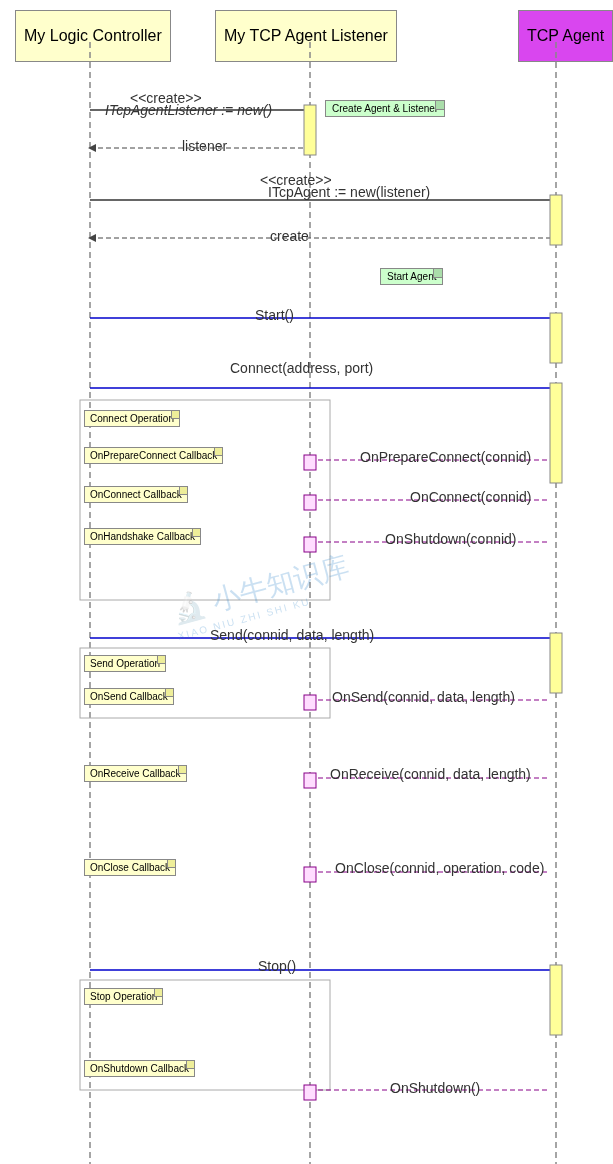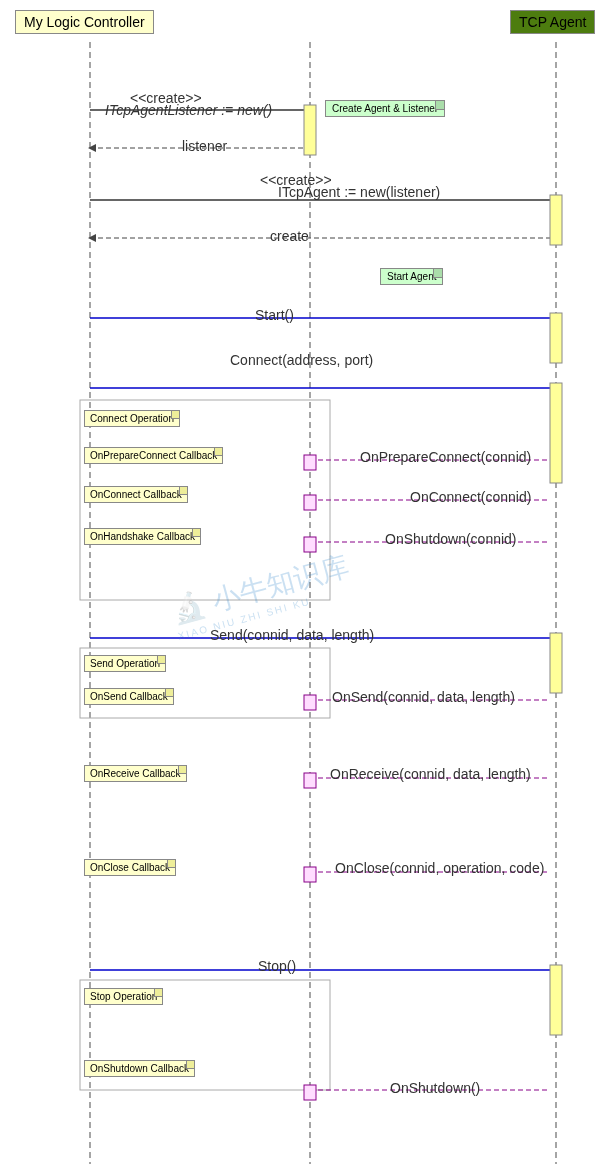--- a/index.html
+++ b/index.html
@@ -19,28 +19,29 @@
       height: 1164px;
       background: #fff;
     }
 
     
     .actor-box {
       position: absolute;
       top: 10px;
       border: 1px solid #888;
       background: #ffffcc;
-      padding: 3px 8px;
-      font-size: 14px;
+      padding: 16px 8px;
+      font-size: 16px;
       white-space: nowrap;
     }
 
     .actor-box.tcp-agent {
-      background: #4d7c0f;
+      background: #d946ef;
       border-color: #888;
+      margin-left: 8px;
     }
 
     
     .msg-label {
       position: absolute;
       font-size: 14px;
       color: #333;
       white-space: nowrap;
     }
 
@@ -102,20 +103,23 @@
     }
   </style>
 </head>
 <body>
 
 <div class="diagram-container">
 
   <div class="actor-box" style="left:15px;">
     <span>My Logic Controller</span>
   </div>
+  <div class="actor-box" style="left:215px;">
+    <span>My TCP Agent Listener</span>
+  </div>
   <div class="actor-box tcp-agent" style="left:510px;">
     <span>TCP Agent</span>
   </div>
 
   <svg class="arrows">
 
     <line x1="90" y1="42" x2="90" y2="1164" stroke="#888" stroke-width="1.5" stroke-dasharray="6,4"></line>
     <line x1="310" y1="42" x2="310" y2="1164" stroke="#888" stroke-width="1.5" stroke-dasharray="6,4"></line>
     <line x1="556" y1="42" x2="556" y2="1164" stroke="#888" stroke-width="1.5" stroke-dasharray="6,4"></line>
 
@@ -209,37 +213,37 @@
     <span>Create Agent &amp; Listener</span>
   </div>
 
   <div class="msg-label" style="left:155px; top:138px;padding-left:27px;">
     <span>listener</span>
   </div>
 
   <div class="msg-label" style="left:260px; top:172px;">
     <span>&lt;&lt;create&gt;&gt;</span>
   </div>
-  <div class="msg-label" style="left:234px; top:184px;padding-left:44px;">
+  <div class="msg-label" style="left:224px; top:184px;padding-left:44px;">
     <span>ITcpAgent := new(listener)</span>
   </div>
 
   <div class="msg-label" style="left:270px; top:228px;">
     <span>create</span>
   </div>
 
   <div class="note-box folded" style="left:380px; top:268px;">
     <span>Start Agent</span>
   </div>
 
   <div class="msg-label" style="left:255px; top:307px;">
     <span>Start()</span>
   </div>
 
-  <div class="msg-label" style="left:230px; top:352px;">
+  <div class="msg-label" style="left:230px; top:360px;">
     <span>Connect(address, port)</span>
   </div>
 
   <div class="cb-box folded" style="left:84px; top:410px;">
     <span>Connect Operation</span>
   </div>
 
   <div class="cb-box folded" style="left:84px; top:447px;">
     <span>OnPrepareConnect Callback</span>
   </div>

